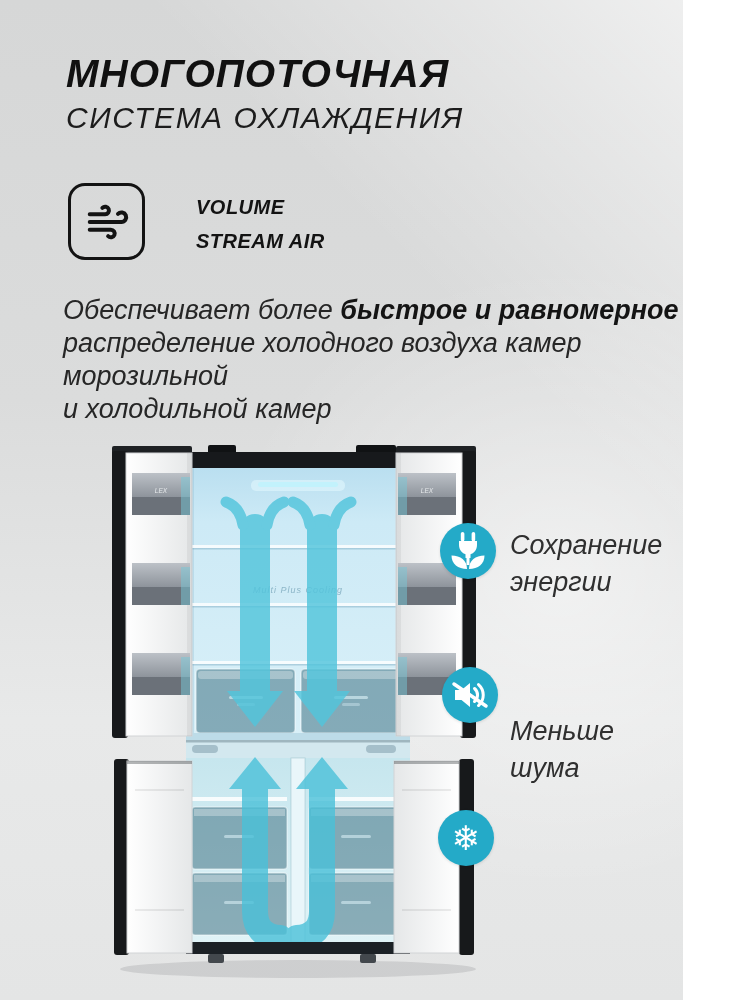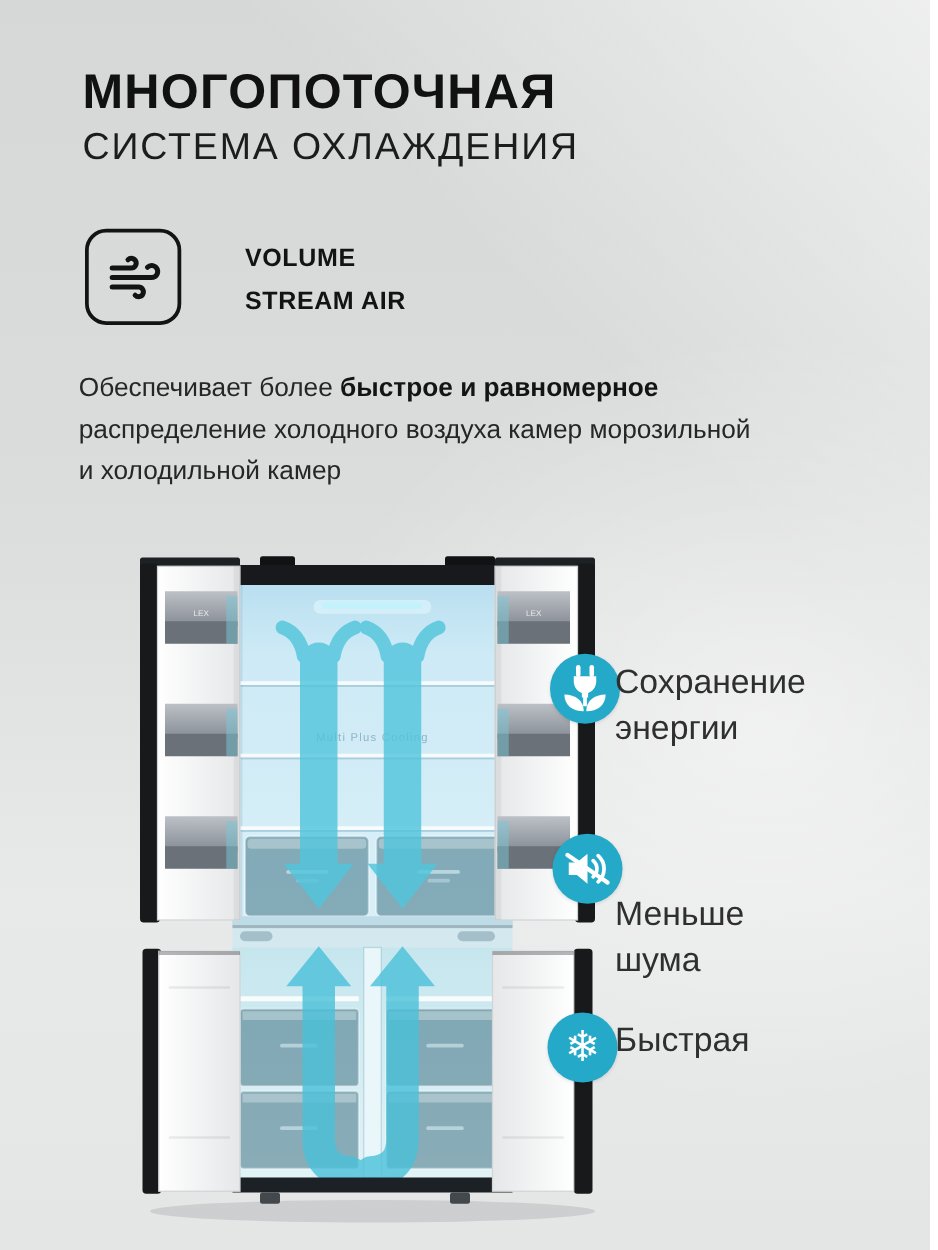--- a/index.html
+++ b/index.html
@@ -1,32 +1,33 @@
 <!DOCTYPE html>
 <html><head>
 <meta charset="utf-8">
 <style>
   html,body{margin:0;padding:0;}
   .canvas{
-    position:relative;width:744px;height:1000px;overflow:hidden;
+    position:relative;width:683px;height:1000px;overflow:hidden;
     font-family:"Liberation Sans", sans-serif;color:#141414;
     background:
       linear-gradient(225deg, rgba(255,255,255,.6) 0%, rgba(255,255,255,0) 32%),
       radial-gradient(80% 50% at 82% 58%, rgba(255,255,255,.5) 0%, rgba(255,255,255,0) 62%),
       linear-gradient(180deg,#d6d7d7 0%,#dbdcdc 40%,#e8e9e9 72%,#e4e5e5 100%);
+    font-style: italic;
   }
   .title-bold{position:absolute;left:66px;top:52px;font-size:39px;font-weight:800;letter-spacing:1px;color:#111;}
   .title-light{position:absolute;left:66px;top:101px;font-size:30px;font-weight:300;letter-spacing:1.5px;color:#1c1c1c;}
   .badge-box{position:absolute;left:68px;top:183px;width:71px;height:71px;border:3.5px solid #131313;border-radius:17px;display:flex;align-items:center;justify-content:center;background:transparent;}
   .badge-label{position:absolute;left:196px;top:190px;font-size:20px;font-weight:800;line-height:34px;letter-spacing:.5px;color:#131313;}
-  .description{position:absolute;left:63px;top:294px;font-size:21px;line-height:33px;color:#262626;}
+  .description{position:absolute;left:63px;top:294px;font-size:27px;line-height:33px;color:#262626;}
   .description b{font-weight:700;color:#141414;}
   .fridge-svg{position:absolute;left:108px;top:437px;}
   .callout-circle{position:absolute;width:56px;height:56px;border-radius:50%;background:#24aac8;display:flex;align-items:center;justify-content:center;box-shadow:0 1px 3px rgba(0,0,0,.12);}
-  .callout-text{position:absolute;left:492px;font-size:27px;line-height:37px;color:#2f2f2f;}
+  .callout-text{position:absolute;left:510px;font-size:27px;line-height:37px;color:#2f2f2f;}
   .snow{font-family:"DejaVu Sans", sans-serif;font-size:34px;color:#fff;line-height:1;}
 </style>
 </head>
 <body>
 
 <div class="canvas">
 
   <div class="title-bold">МНОГОПОТОЧНАЯ</div>
   <div class="title-light">СИСТЕМА ОХЛАЖДЕНИЯ</div>
 
@@ -259,16 +260,15 @@
   </div>
   <div class="callout-text" style="top:671px;margin-top:42px;">
     <div>Меньше</div>
     <div>шума</div>
   </div>
 
   <div class="callout-circle" style="left:438px;top:810px;">
     <span class="snow">❄</span>
   </div>
   <div class="callout-text" style="top:814px;">
-    <div>Быстрая</div>
   </div>
 
 </div>
 
 </body></html>

